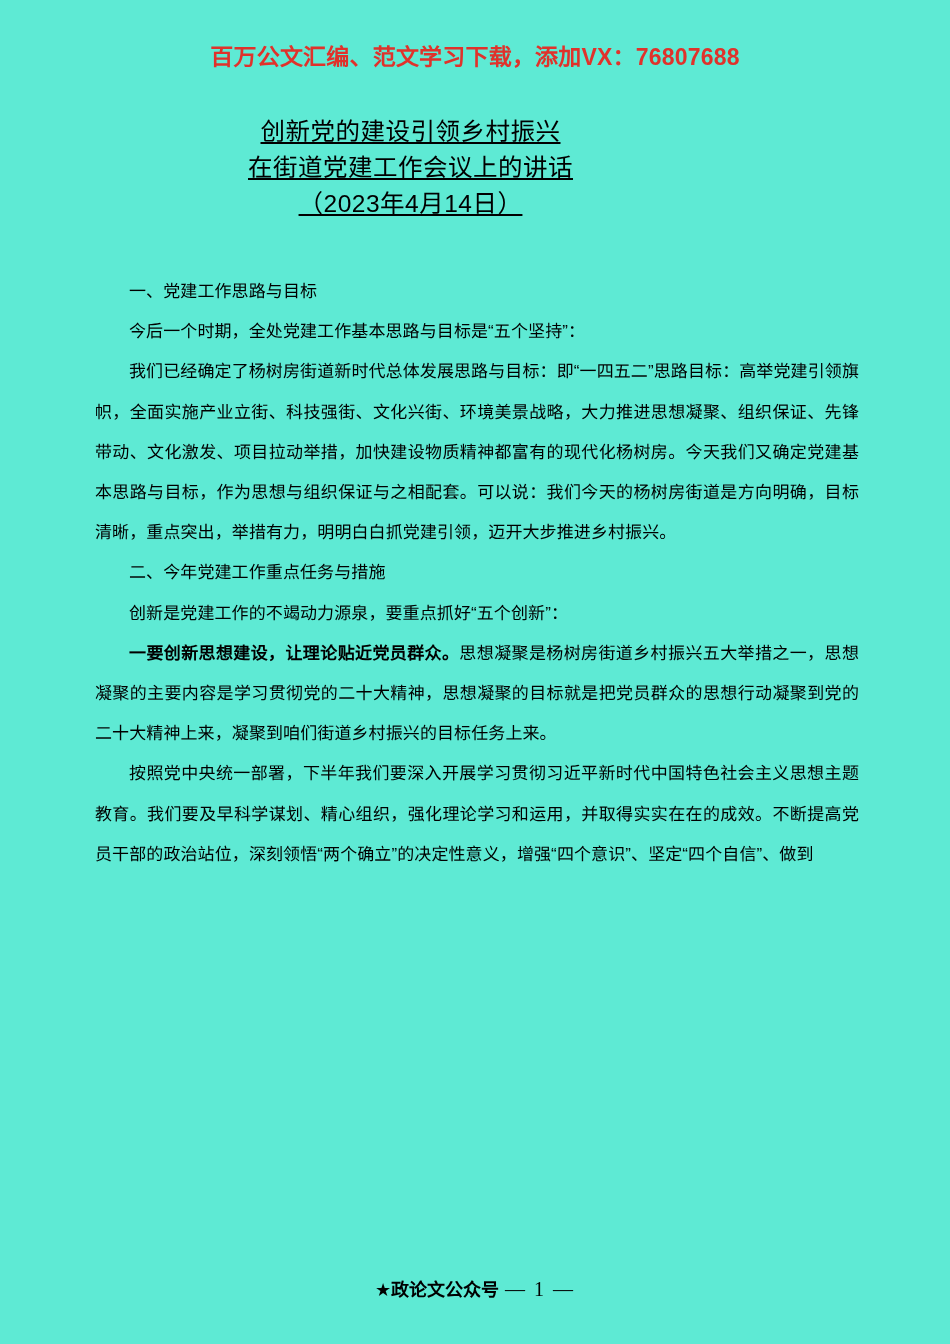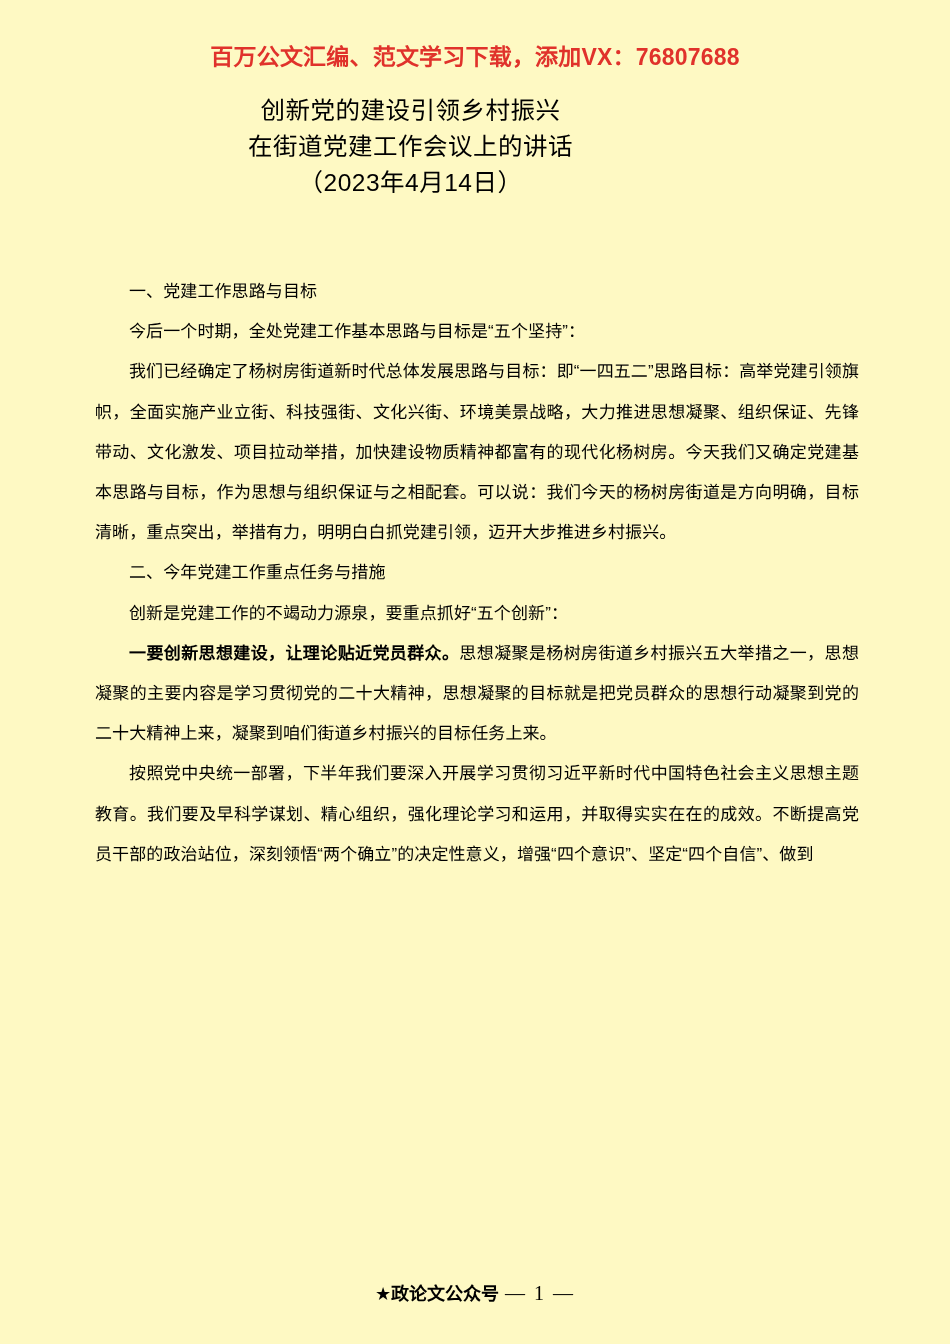--- a/index.html
+++ b/index.html
@@ -10,21 +10,21 @@
   }
   body {
     font-family: "Liberation Sans", "DejaVu Sans", sans-serif;
     color: #000000;
     -webkit-font-smoothing: antialiased;
   }
   .page {
     position: relative;
     width: 950px;
     height: 1344px;
-    background: #fef9c3;
+    background: #5eead4;
     overflow: hidden;
     box-sizing: border-box;
   }
 
   
   .promo-banner {
     position: absolute;
     top: 44px;
     left: 0;
     width: 950px;
@@ -33,24 +33,25 @@
     font-size: 23px;
     font-weight: 700;
     letter-spacing: 0.2px;
     line-height: 1.2;
     white-space: nowrap;
   }
 
   
   .title-block {
     position: absolute;
-    top: 93px;
+    top: 114px;
     left: 0;
     width: 821px;
     text-align: center;
+    text-decoration: underline;
   }
   .title-line {
     font-size: 24.5px;
     line-height: 36px;
     font-weight: 400;
     letter-spacing: 0.5px;
     white-space: nowrap;
   }
   .title-line.date {
     letter-spacing: 0.5px;
@@ -85,21 +86,21 @@
     position: absolute;
     left: 0;
     top: 1277px;
     width: 950px;
     text-align: center;
     padding-right: 0;
   }
   .footer-inner {
     display: inline-block;
     font-size: 19px;
-    line-height: 32px;
+    line-height: 24px;
     white-space: nowrap;
   }
   .footer-mark {
     font-family: "Liberation Sans", "DejaVu Sans", sans-serif;
     font-weight: 700;
     font-size: 18px;
   }
   .footer-pageno {
     font-family: "Liberation Serif", "DejaVu Serif", serif;
     font-size: 20px;

